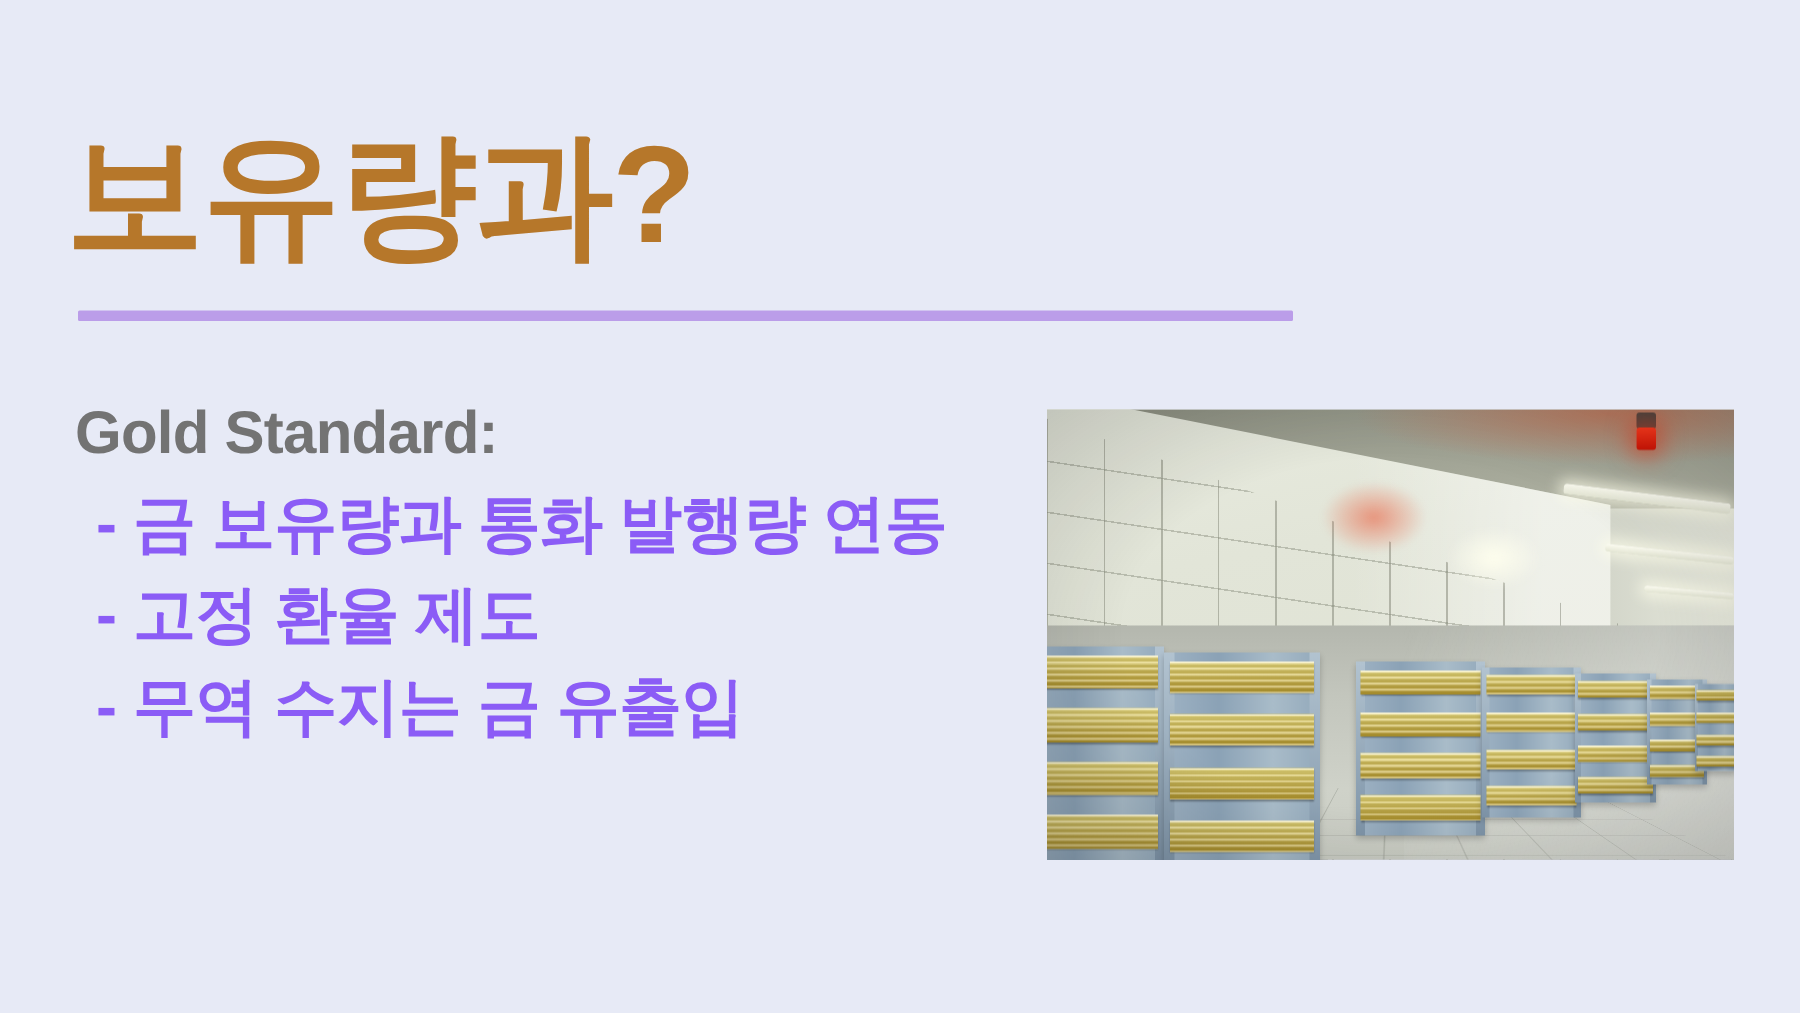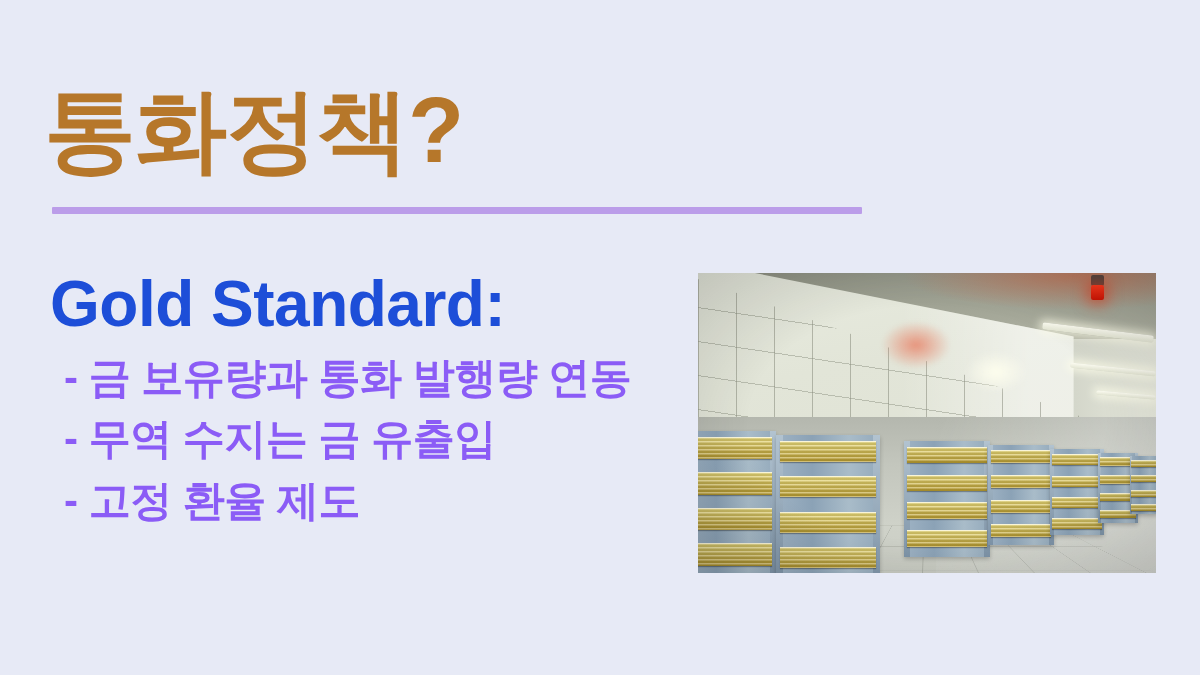--- a/index.html
+++ b/index.html
@@ -36,23 +36,23 @@
   }
 
   
   .body-block {
     position:absolute;
     left:50px; top:265px;
     width:620px;
   }
 
   .body-heading {
-    font-size:64px;
+    font-size:40px;
     font-weight:bold;
-    color:#1d4ed8;
+    color:#737373;
     line-height:1.22;
     letter-spacing:-0.5px;
     white-space:nowrap;
   }
 
   .bullet-list { list-style:none; margin-top:4px; }
 
   .bullet-item {
     font-size:42px;
     font-weight:bold;
@@ -204,31 +204,31 @@
     position:absolute; inset:0;
     background:radial-gradient(ellipse at 50% 50%, rgba(0,0,0,0) 55%, rgba(0,0,0,.16) 100%);
     pointer-events:none;
   }
 </style>
 </head>
 <body>
 
 <div class="slide">
 
-  <h1 class="title">통화정책?</h1>
+  <h1 class="title">보유량과?</h1>
 
   <div class="title-rule"></div>
 
   <div class="body-block">
     <div class="body-heading">Gold Standard:</div>
 
     <ul class="bullet-list">
       <li class="bullet-item">- 금 보유량과 통화 발행량 연동</li>
+      <li class="bullet-item">- 고정 환율 제도</li>
       <li class="bullet-item">- 무역 수지는 금 유출입</li>
-      <li class="bullet-item">- 고정 환율 제도</li>
     </ul>
   </div>
 
   <div class="photo">
     <div class="photo-inner">
 
       <div class="ceiling"></div>
       <div class="backwall"></div>
 
       <div class="wall"></div>

